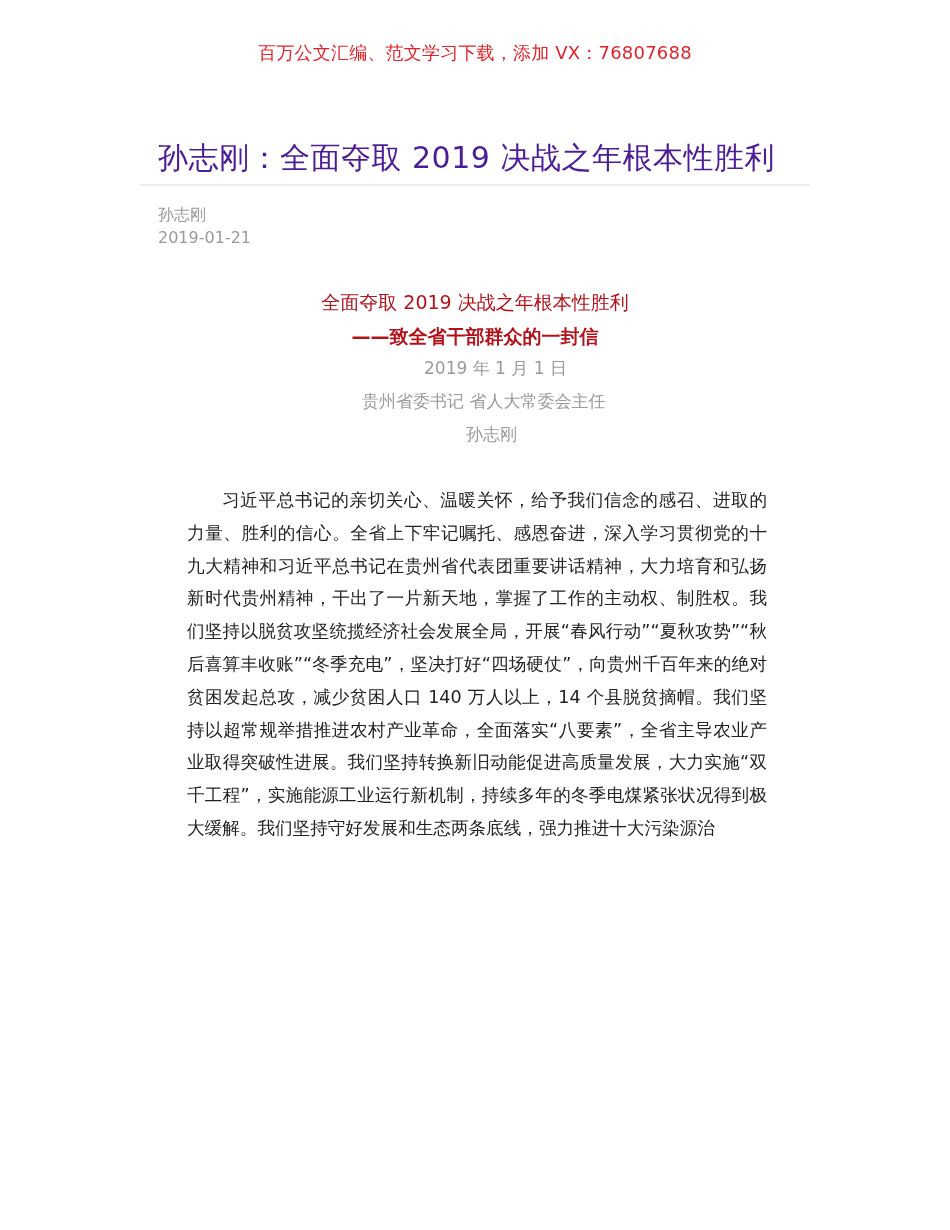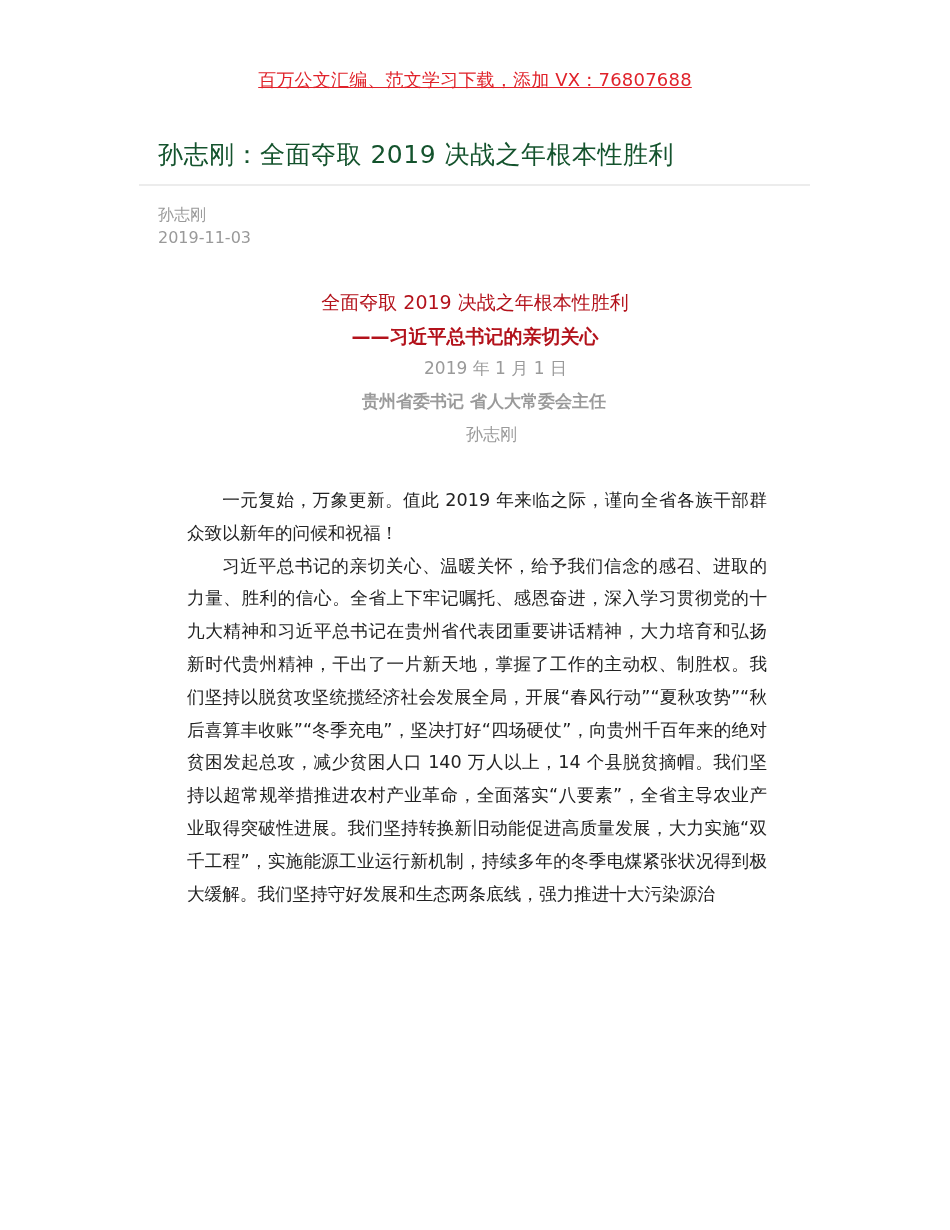--- a/index.html
+++ b/index.html
@@ -1,47 +1,46 @@
 <!DOCTYPE html>
 <html><head>
   <meta charset="utf-8">
   <style>
     html, body { margin: 0; padding: 0; background: #ffffff; }
     body { width: 950px; height: 1230px; position: relative; overflow: hidden;
            font-family: "DejaVu Sans", "Liberation Sans", sans-serif; }
-    .banner { position: absolute; top: 68px; left: 0; width: 950px; text-align: center;
-              color: #e0222a; font-size: 18px; letter-spacing: 0.2px; text-decoration: underline; }
-    .article-title { position: absolute; top: 138px; left: 158px; font-size: 25px;
-                     color: #14532d; letter-spacing: 0.5px; }
+    .banner { position: absolute; top: 41px; left: 0; width: 950px; text-align: center;
+              color: #e0222a; font-size: 18px; letter-spacing: 0.2px; }
+    .article-title { position: absolute; top: 138px; left: 158px; font-size: 30px;
+                     color: #4c1d95; letter-spacing: 0.5px; }
     .divider { position: absolute; top: 184px; left: 139px; width: 671px; height: 2px; background: #ececec; }
     .meta-author { position: absolute; top: 205px; left: 158px; font-size: 16px; color: #999999; }
     .meta-date { position: absolute; top: 228px; left: 158px; font-size: 16px; color: #999999; }
     .letter-title { position: absolute; top: 290px; left: 0; width: 950px; text-align: center;
                     color: #b3121b; font-weight: normal; font-size: 19px; }
     .letter-subtitle { position: absolute; top: 324px; left: 0; width: 950px; text-align: center;
                        color: #b3121b; font-weight: bold; font-size: 19px; }
     .letter-date { position: absolute; top: 357px; left: 424px; color: #9a9a9a; font-size: 17px; }
-    .letter-position { position: absolute; top: 390px; left: 362px; color: #9a9a9a; font-size: 17px; font-weight: bold; }
+    .letter-position { position: absolute; top: 390px; left: 362px; color: #9a9a9a; font-size: 17px; }
     .letter-signer { position: absolute; top: 423px; left: 466px; color: #9a9a9a; font-size: 17px; }
     .body-text { position: absolute; top: 484px; left: 187px; width: 580px; color: #222222;
                  font-size: 17.6px; line-height: 32.8px; text-align: justify; }
     .body-text p { margin: 0; text-indent: 2em; }
   </style>
 </head>
 <body>
 
 <div class="banner">百万公文汇编、范文学习下载，添加 VX：76807688</div>
 
 <div class="article-title">孙志刚：全面夺取 2019 决战之年根本性胜利</div>
 <div class="divider"></div>
 <div class="meta-author">孙志刚</div>
-<div class="meta-date">2019-11-03</div>
+<div class="meta-date">2019-01-21</div>
 
 <div class="letter-title">全面夺取 2019 决战之年根本性胜利</div>
-<div class="letter-subtitle">——习近平总书记的亲切关心</div>
+<div class="letter-subtitle">——致全省干部群众的一封信</div>
 <div class="letter-date">2019 年 1 月 1 日</div>
 <div class="letter-position">贵州省委书记 省人大常委会主任</div>
 <div class="letter-signer">孙志刚</div>
 
 <div class="body-text">
-  <p>一元复始，万象更新。值此 2019 年来临之际，谨向全省各族干部群众致以新年的问候和祝福！</p>
   <p>习近平总书记的亲切关心、温暖关怀，给予我们信念的感召、进取的力量、胜利的信心。全省上下牢记嘱托、感恩奋进，深入学习贯彻党的十九大精神和习近平总书记在贵州省代表团重要讲话精神，大力培育和弘扬新时代贵州精神，干出了一片新天地，掌握了工作的主动权、制胜权。我们坚持以脱贫攻坚统揽经济社会发展全局，开展“春风行动”“夏秋攻势”“秋后喜算丰收账”“冬季充电”，坚决打好“四场硬仗”，向贵州千百年来的绝对贫困发起总攻，减少贫困人口 140 万人以上，14 个县脱贫摘帽。我们坚持以超常规举措推进农村产业革命，全面落实“八要素”，全省主导农业产业取得突破性进展。我们坚持转换新旧动能促进高质量发展，大力实施“双千工程”，实施能源工业运行新机制，持续多年的冬季电煤紧张状况得到极大缓解。我们坚持守好发展和生态两条底线，强力推进十大污染源治</p>
 </div>
 
 </body></html>

